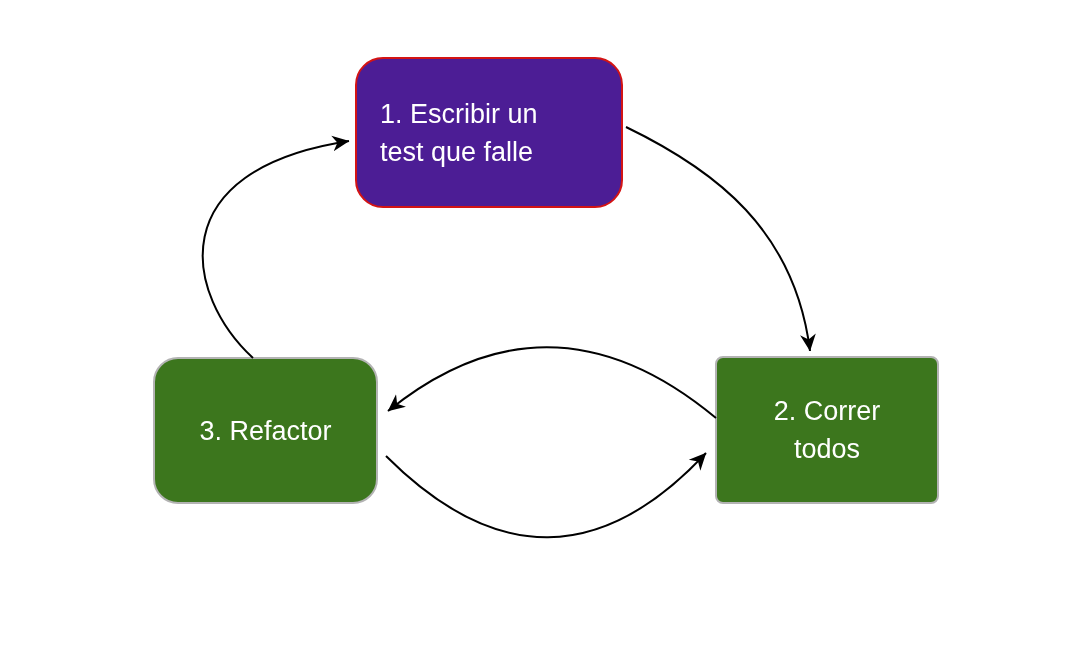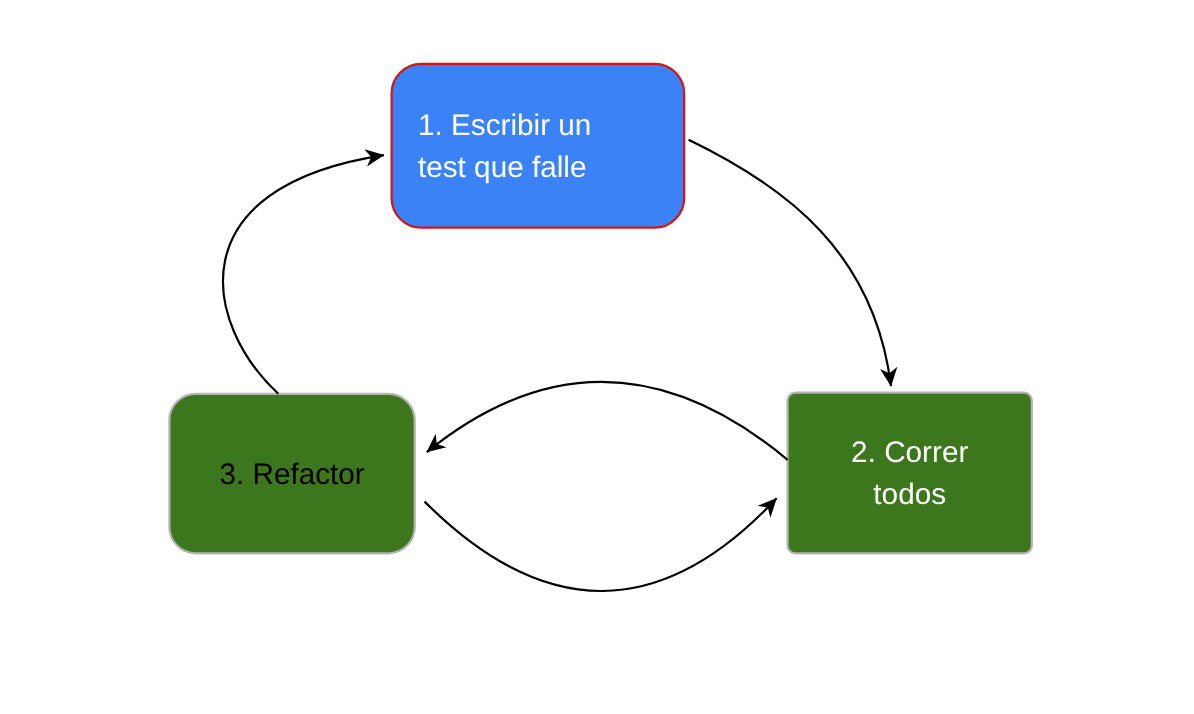--- a/index.html
+++ b/index.html
@@ -66,31 +66,31 @@
   .node-line {
     display: block;
     white-space: nowrap;
   }
 </style>
 </head>
 <body>
 
 <div class="canvas" style="background: rgb(255, 255, 255);">
 
-  <div class="node node-red" style="background-color: #3b82f6; border-color: rgb(212, 20, 20); color: rgb(255, 255, 255); text-align: center;">
+  <div class="node node-red" style="background-color: #4c1d95; border-color: rgb(212, 20, 20); color: rgb(255, 255, 255); text-align: center;">
     <span class="node-line">1. Escribir un</span>
     <span class="node-line">test que falle</span>
   </div>
 
   <div class="node node-green-right" style="background-color: rgb(60, 118, 29); border-color: rgb(179, 179, 179); color: rgb(255, 255, 255);">
     <span class="node-line">2. Correr</span>
     <span class="node-line">todos</span>
   </div>
 
-  <div class="node node-green-left" style="background-color: rgb(60, 118, 29); border-color: rgb(179, 179, 179); color: #000000;">
+  <div class="node node-green-left" style="background-color: rgb(60, 118, 29); border-color: rgb(179, 179, 179); color: #ffffff;">
     <span class="node-line">3. Refactor</span>
   </div>
 
   <svg class="edges-layer" viewBox="0 0 1085 649" xmlns="http://www.w3.org/2000/svg">
     <defs>
       <marker id="arrowhead" viewBox="0 0 10 10" refX="9.3" refY="5" markerWidth="9" markerHeight="9" orient="auto">
         <path class="arrowhead-shape" d="M 0 0.6 L 9.5 5 L 0 9.4 L 2.8 5 Z" fill="#000000"></path>
       </marker>
     </defs>
     <path class="edge" d="M 253 358 C 185 295, 160 170, 349 141" fill="none" stroke="#000000" stroke-width="2" marker-end="url(#arrowhead)"></path>

